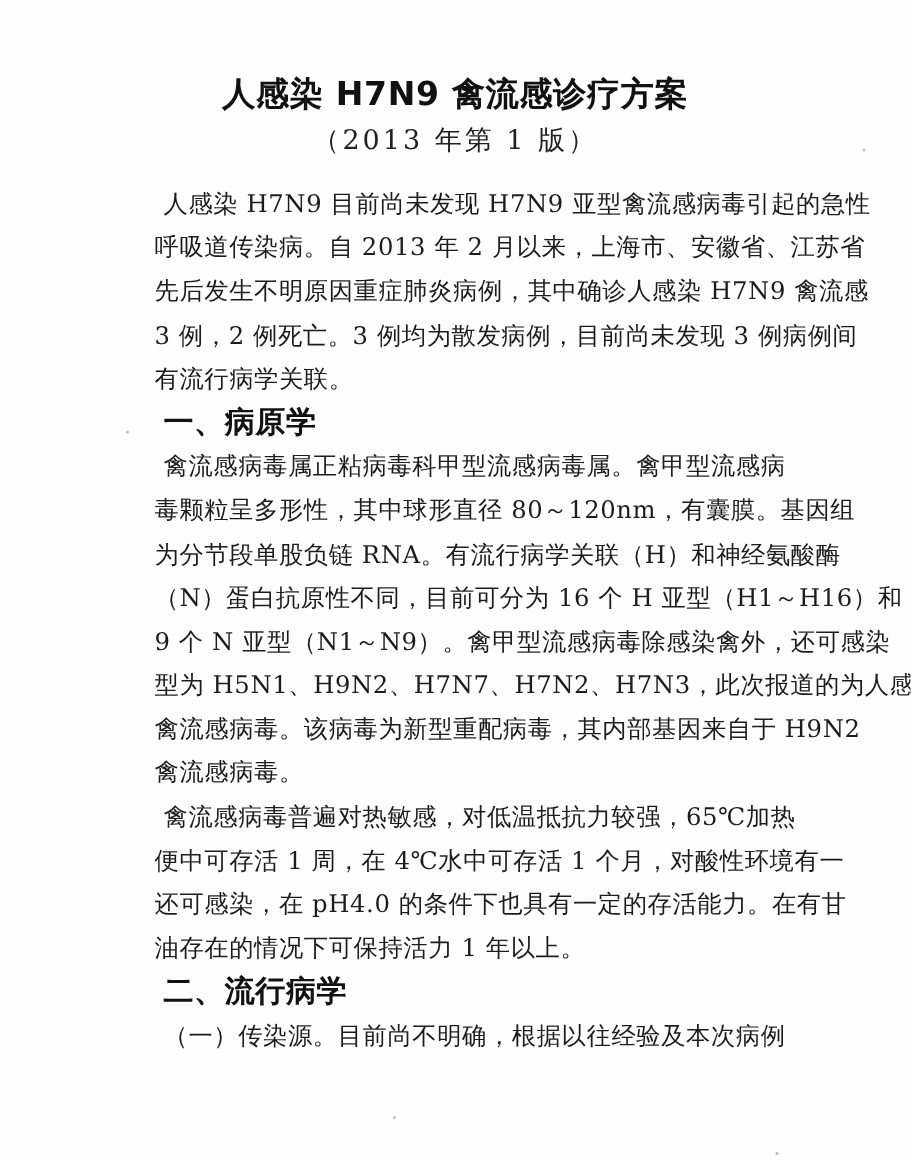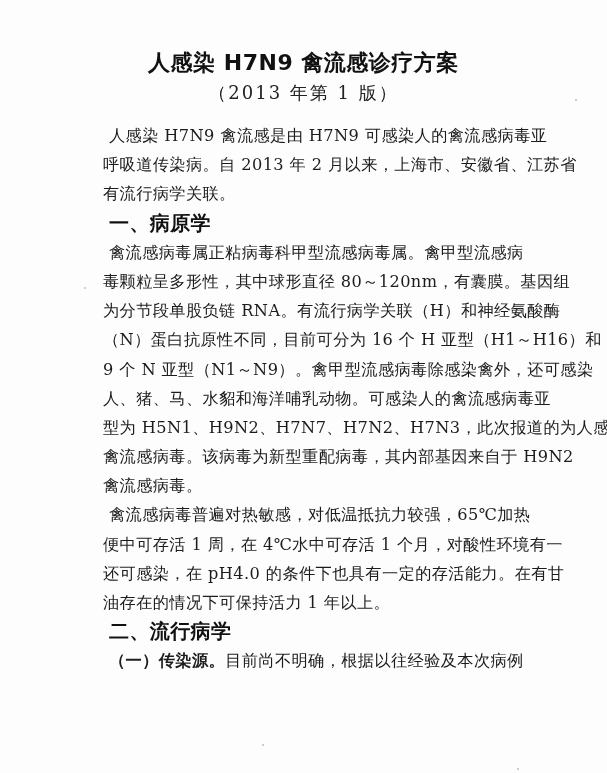--- a/index.html
+++ b/index.html
@@ -66,54 +66,55 @@
   }
   .heading {
     font-family: "DejaVu Sans", "Liberation Sans", sans-serif;
     font-weight: bold;
     font-size: 20px;
     padding-left: 32px;
     color: #111;
   }
   .subheading-bold {
     font-family: "DejaVu Sans", "Liberation Sans", sans-serif;
-    font-weight: bold;
+    font-weight: normal;
   }
   .speck {
     position: absolute;
     width: 2px; height: 2px;
     background: #bdbdbd;
     border-radius: 1px;
   }
 </style>
 </head>
 <body>
 
 <div class="page">
 
   <div class="title">人感染 H7N9 禽流感诊疗方案</div>
   <div class="subtitle">（2013 年第 1 版）</div>
 
   <div class="body-text">
 
     <div>
-      <span class="line indent">人感染 H7N9 禽流感是由 H7N9 可感染人的禽流感病毒亚</span>
+      <span class="line indent">人感染 H7N9 目前尚未发现 H7N9 亚型禽流感病毒引起的急性</span>
       <span class="line">呼吸道传染病。自 2013 年 2 月以来，上海市、安徽省、江苏省</span>
+      <span class="line">先后发生不明原因重症肺炎病例，其中确诊人感染 H7N9 禽流感</span>
+      <span class="line">3 例，2 例死亡。3 例均为散发病例，目前尚未发现 3 例病例间</span>
       <span class="line">有流行病学关联。</span>
     </div>
 
     <span class="line heading">一、病原学</span>
 
     <div>
       <span class="line indent">禽流感病毒属正粘病毒科甲型流感病毒属。禽甲型流感病</span>
       <span class="line">毒颗粒呈多形性，其中球形直径 80～120nm，有囊膜。基因组</span>
       <span class="line">为分节段单股负链 RNA。有流行病学关联（H）和神经氨酸酶</span>
       <span class="line">（N）蛋白抗原性不同，目前可分为 16 个 H 亚型（H1～H16）和</span>
       <span class="line">9 个 N 亚型（N1～N9）。禽甲型流感病毒除感染禽外，还可感染</span>
-      <span class="line">人、猪、马、水貂和海洋哺乳动物。可感染人的禽流感病毒亚</span>
       <span class="line">型为 H5N1、H9N2、H7N7、H7N2、H7N3，此次报道的为人感染 H7N9</span>
       <span class="line">禽流感病毒。该病毒为新型重配病毒，其内部基因来自于 H9N2</span>
       <span class="line">禽流感病毒。</span>
     </div>
 
     <div>
       <span class="line indent">禽流感病毒普遍对热敏感，对低温抵抗力较强，65℃加热</span>
       <span class="line">便中可存活 1 周，在 4℃水中可存活 1 个月，对酸性环境有一</span>
       <span class="line">还可感染，在 pH4.0 的条件下也具有一定的存活能力。在有甘</span>
       <span class="line">油存在的情况下可保持活力 1 年以上。</span>

